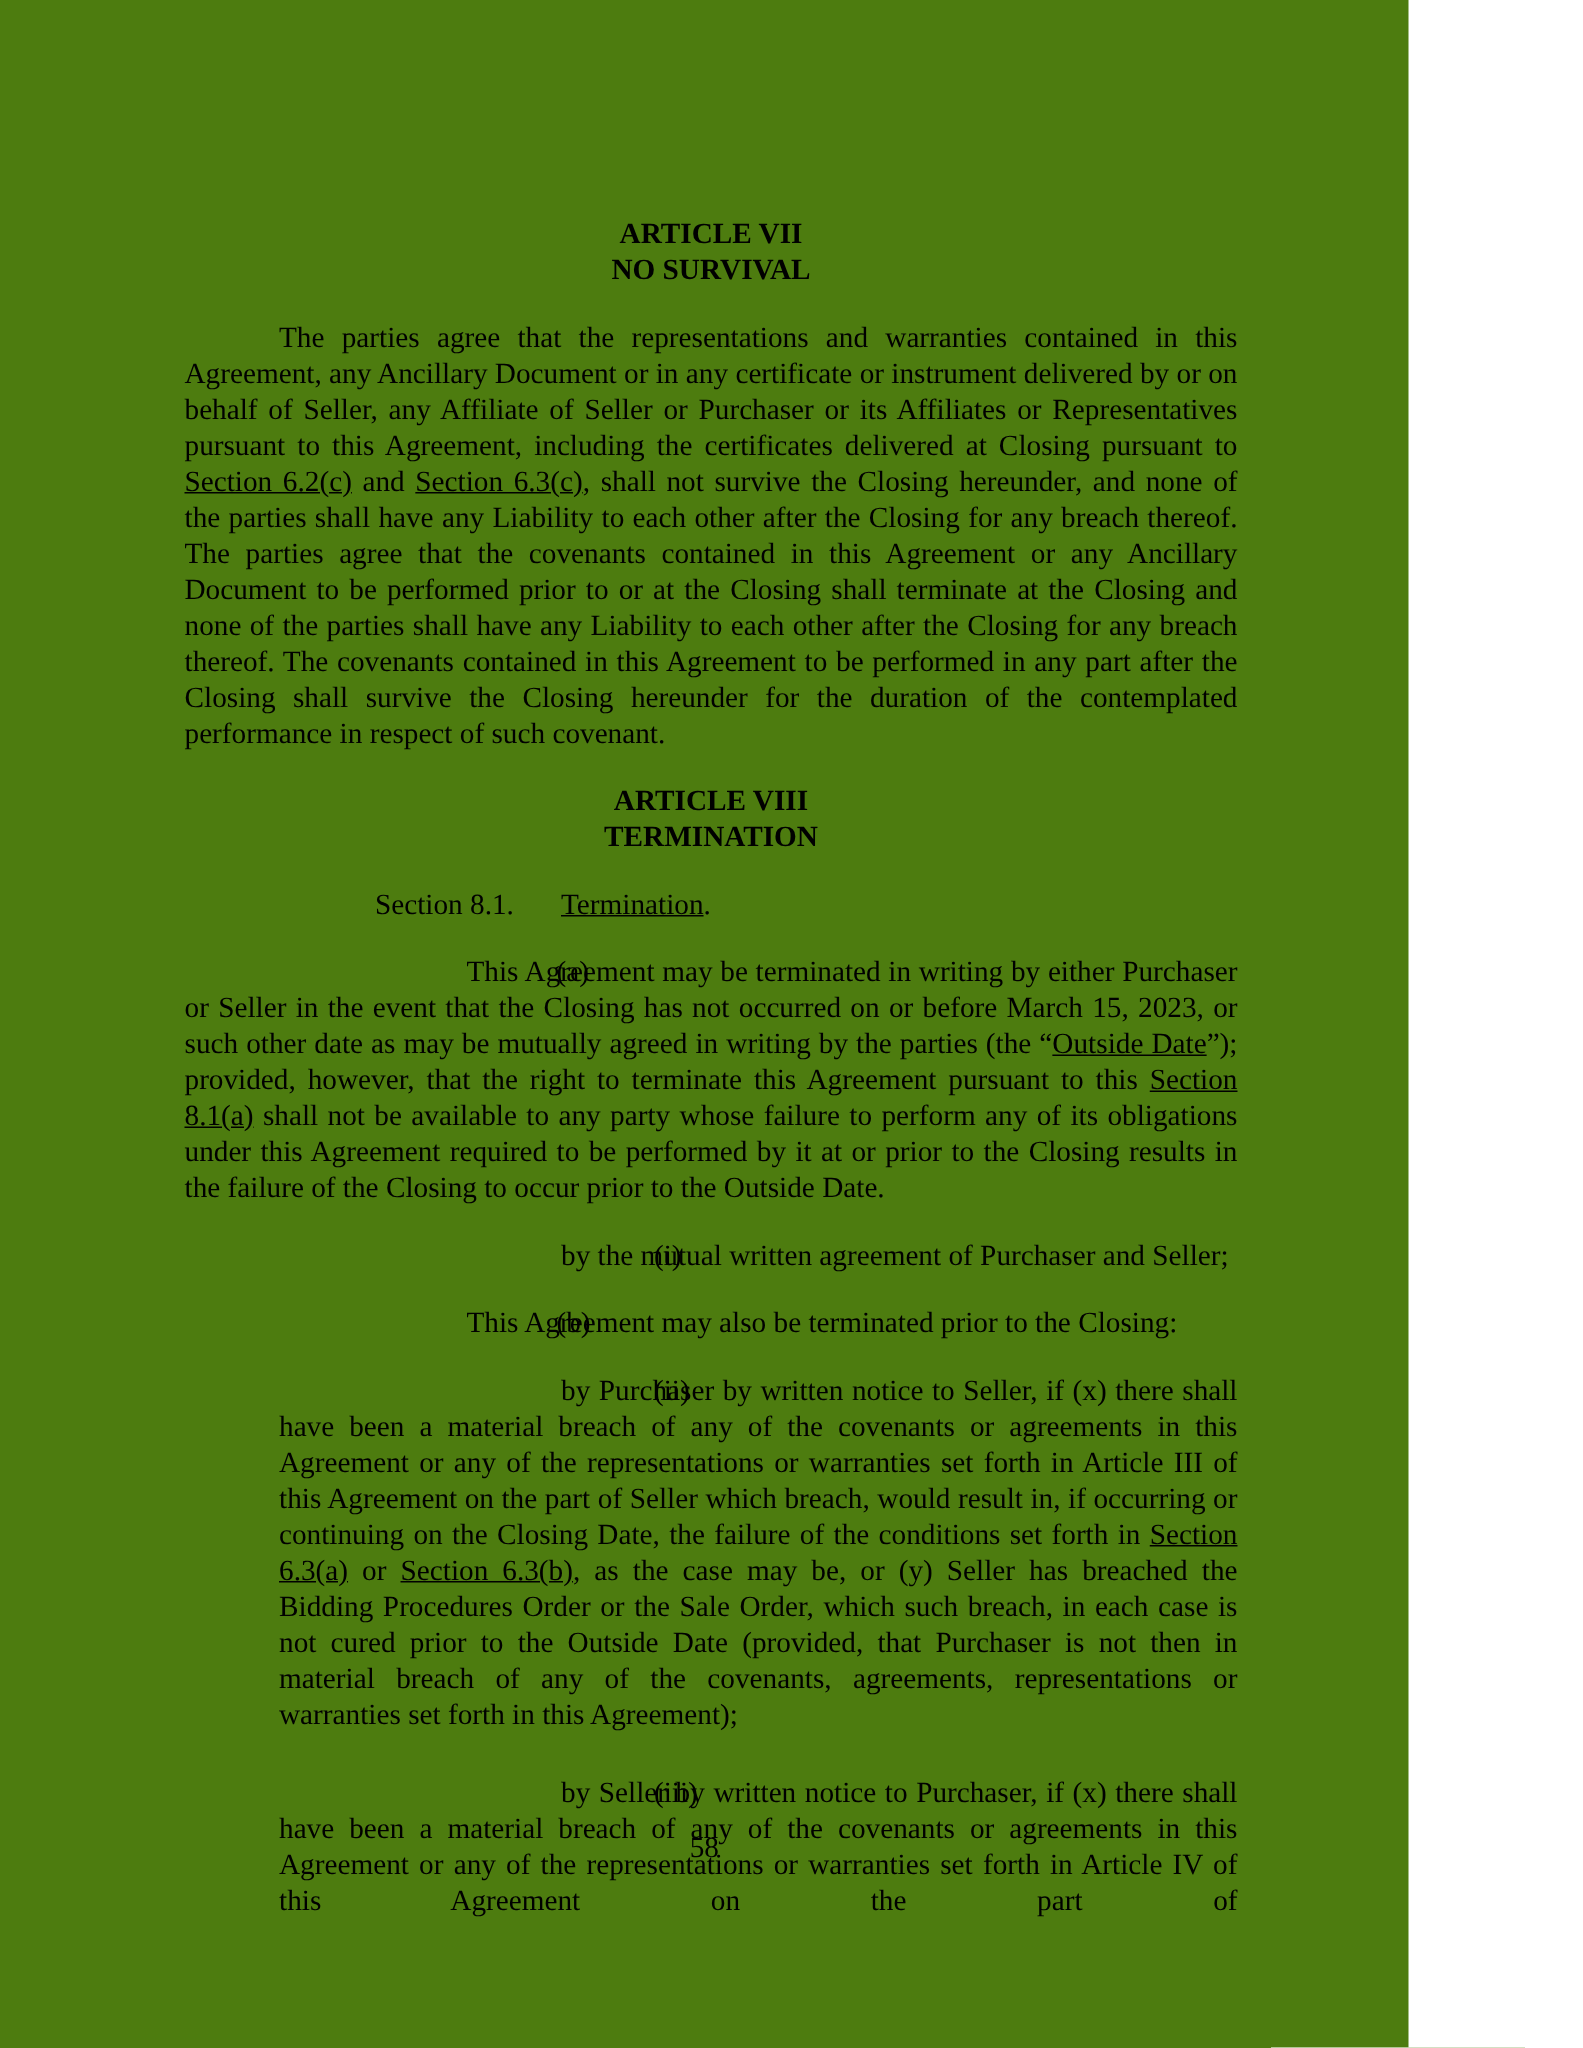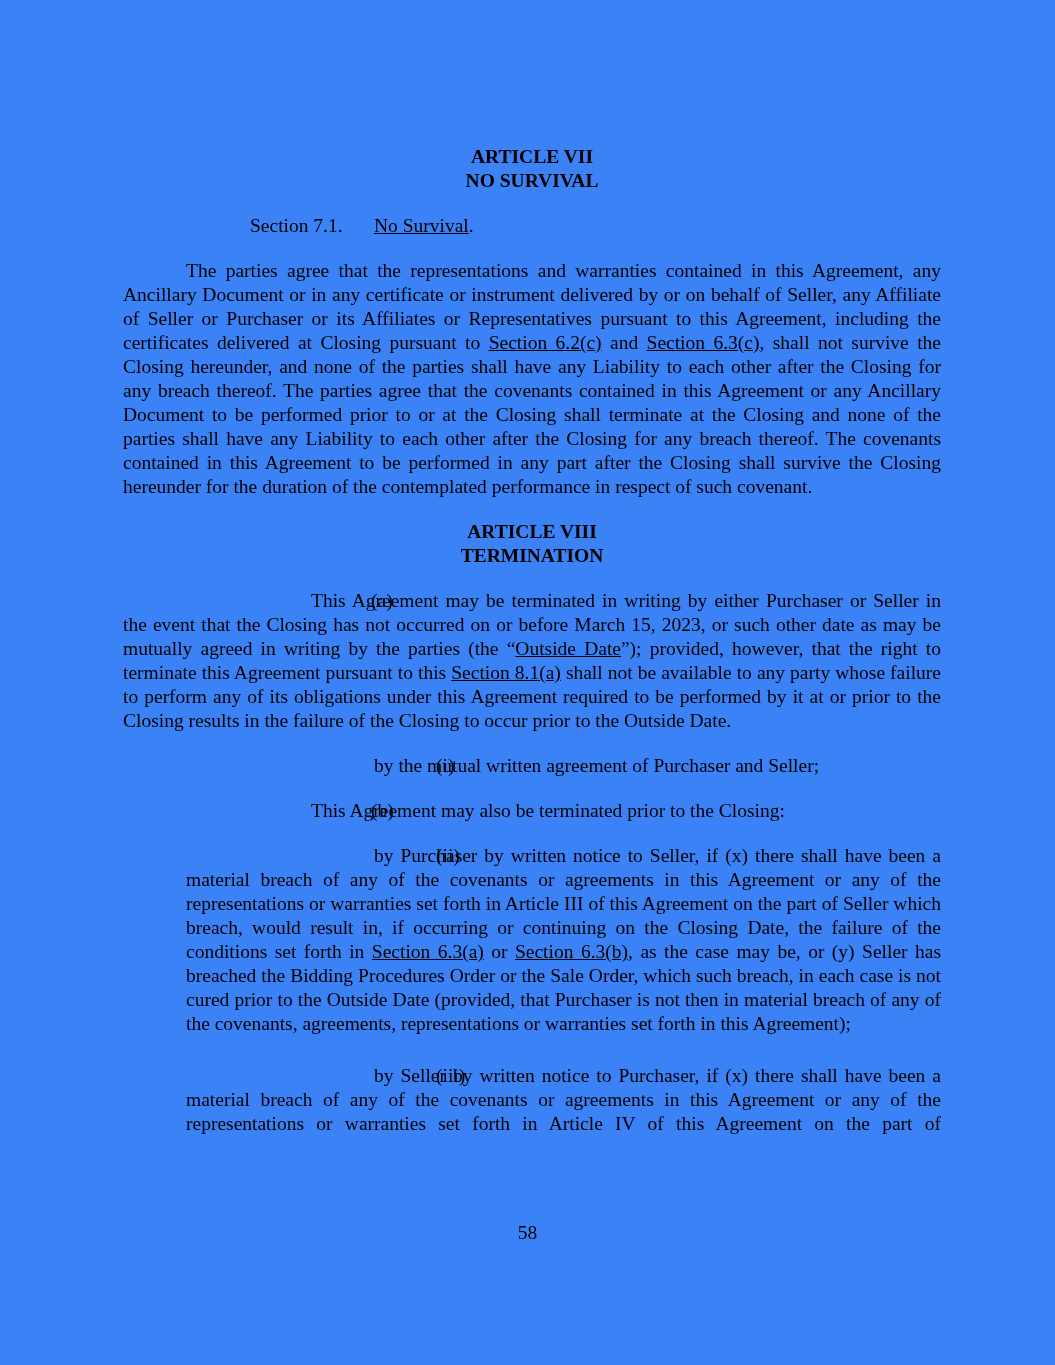--- a/index.html
+++ b/index.html
@@ -1,22 +1,22 @@
 <!DOCTYPE html>
 <html><head>
 <meta charset="utf-8">
 <style>
   * { box-sizing: border-box; }
   html, body { margin: 0; padding: 0; background: #ffffff; }
   .page {
     position: relative;
-    width: 1055px;
+    width: 939px;
     min-height: 1365px;
     padding: 145px 114px 60px 123px;
-    background: #3b82f6;
+    background: #4d7c0f;
     color: #000000;
     font-family: "Liberation Serif", "DejaVu Serif", serif;
     font-size: 19.5px;
     line-height: 24px;
   }
   p { margin: 0; }
   .block { margin-top: 21px; }
   .first { margin-top: 0; }
   .heading { text-align: center; font-weight: 700; }
   .section-line { padding-left: 127px; }
@@ -32,27 +32,27 @@
   .page-number { position: absolute; top: 1221px; left: 0; width: 100%; text-align: center; }
 </style>
 </head>
 <body>
 
 <div class="page">
 
   <div class="heading first">ARTICLE VII</div>
   <div class="heading">NO SURVIVAL</div>
 
-  <p class="block section-line"><span class="sec-label">Section 7.1.</span><span class="u">No Survival</span><span>.</span></p>
 
   <p class="block body-para"><span>The parties agree that the representations and warranties contained in this Agreement, any Ancillary Document or in any certificate or instrument delivered by or on behalf of Seller, any Affiliate of Seller or Purchaser or its Affiliates or Representatives pursuant to this Agreement, including the certificates delivered at Closing pursuant to </span><span class="u">Section 6.2(c)</span><span> and </span><span class="u">Section 6.3(c)</span><span>, shall not survive the Closing hereunder, and none of the parties shall have any Liability to each other after the Closing for any breach thereof. The parties agree that the covenants contained in this Agreement or any Ancillary Document to be performed prior to or at the Closing shall terminate at the Closing and none of the parties shall have any Liability to each other after the Closing for any breach thereof. The covenants contained in this Agreement to be performed in any part after the Closing shall survive the Closing hereunder for the duration of the contemplated performance in respect of such covenant.</span></p>
 
   <div class="block heading">ARTICLE VIII</div>
   <div class="heading">TERMINATION</div>
 
+  <p class="block section-line"><span class="sec-label">Section 8.1.</span><span class="u">Termination</span><span>.</span></p>
 
   <p class="block para-ab"><span class="plabel">(a)</span><span><span>This Agreement may be terminated in writing by either Purchaser or Seller in the event that the Closing has not occurred on or before March 15, 2023, or such other date as may be mutually agreed in writing by the parties (the “</span><span class="u">Outside Date</span><span>”); </span><span class="i">provided</span><span>, </span><span class="i">however</span><span>, that the right to terminate this Agreement pursuant to this </span><span class="u">Section 8.1(a)</span><span> shall not be available to any party whose failure to perform any of its obligations under this Agreement required to be performed by it at or prior to the Closing results in the failure of the Closing to occur prior to the Outside Date.</span></span></p>
 
   <p class="block item"><span class="ilabel">(i)</span><span><span>by the mutual written agreement of Purchaser and Seller;</span></span></p>
 
   <p class="block para-ab"><span class="plabel">(b)</span><span><span>This Agreement may also be terminated prior to the Closing:</span></span></p>
 
   <p class="block item"><span class="ilabel">(ii)</span><span><span>by Purchaser by written notice to Seller, if (x) there shall have been a material breach of any of the covenants or agreements in this Agreement or any of the representations or warranties set forth in Article III of this Agreement on the part of Seller which breach, would result in, if occurring or continuing on the Closing Date, the failure of the conditions set forth in </span><span class="u">Section 6.3(a)</span><span> or </span><span class="u">Section 6.3(b)</span><span>, as the case may be, or (y) Seller has breached the Bidding Procedures Order or the Sale Order, which such breach, in each case is not cured prior to the Outside Date (</span><span class="i">provided</span><span>, that Purchaser is not then in material breach of any of the covenants, agreements, representations or warranties set forth in this Agreement);</span></span></p>
 
   <p class="block item cont"><span class="ilabel">(iii)</span><span><span>by Seller by written notice to Purchaser, if (x) there shall have been a material breach of any of the covenants or agreements in this Agreement or any of the representations or warranties set forth in Article IV of this Agreement on the part of</span></span></p>

